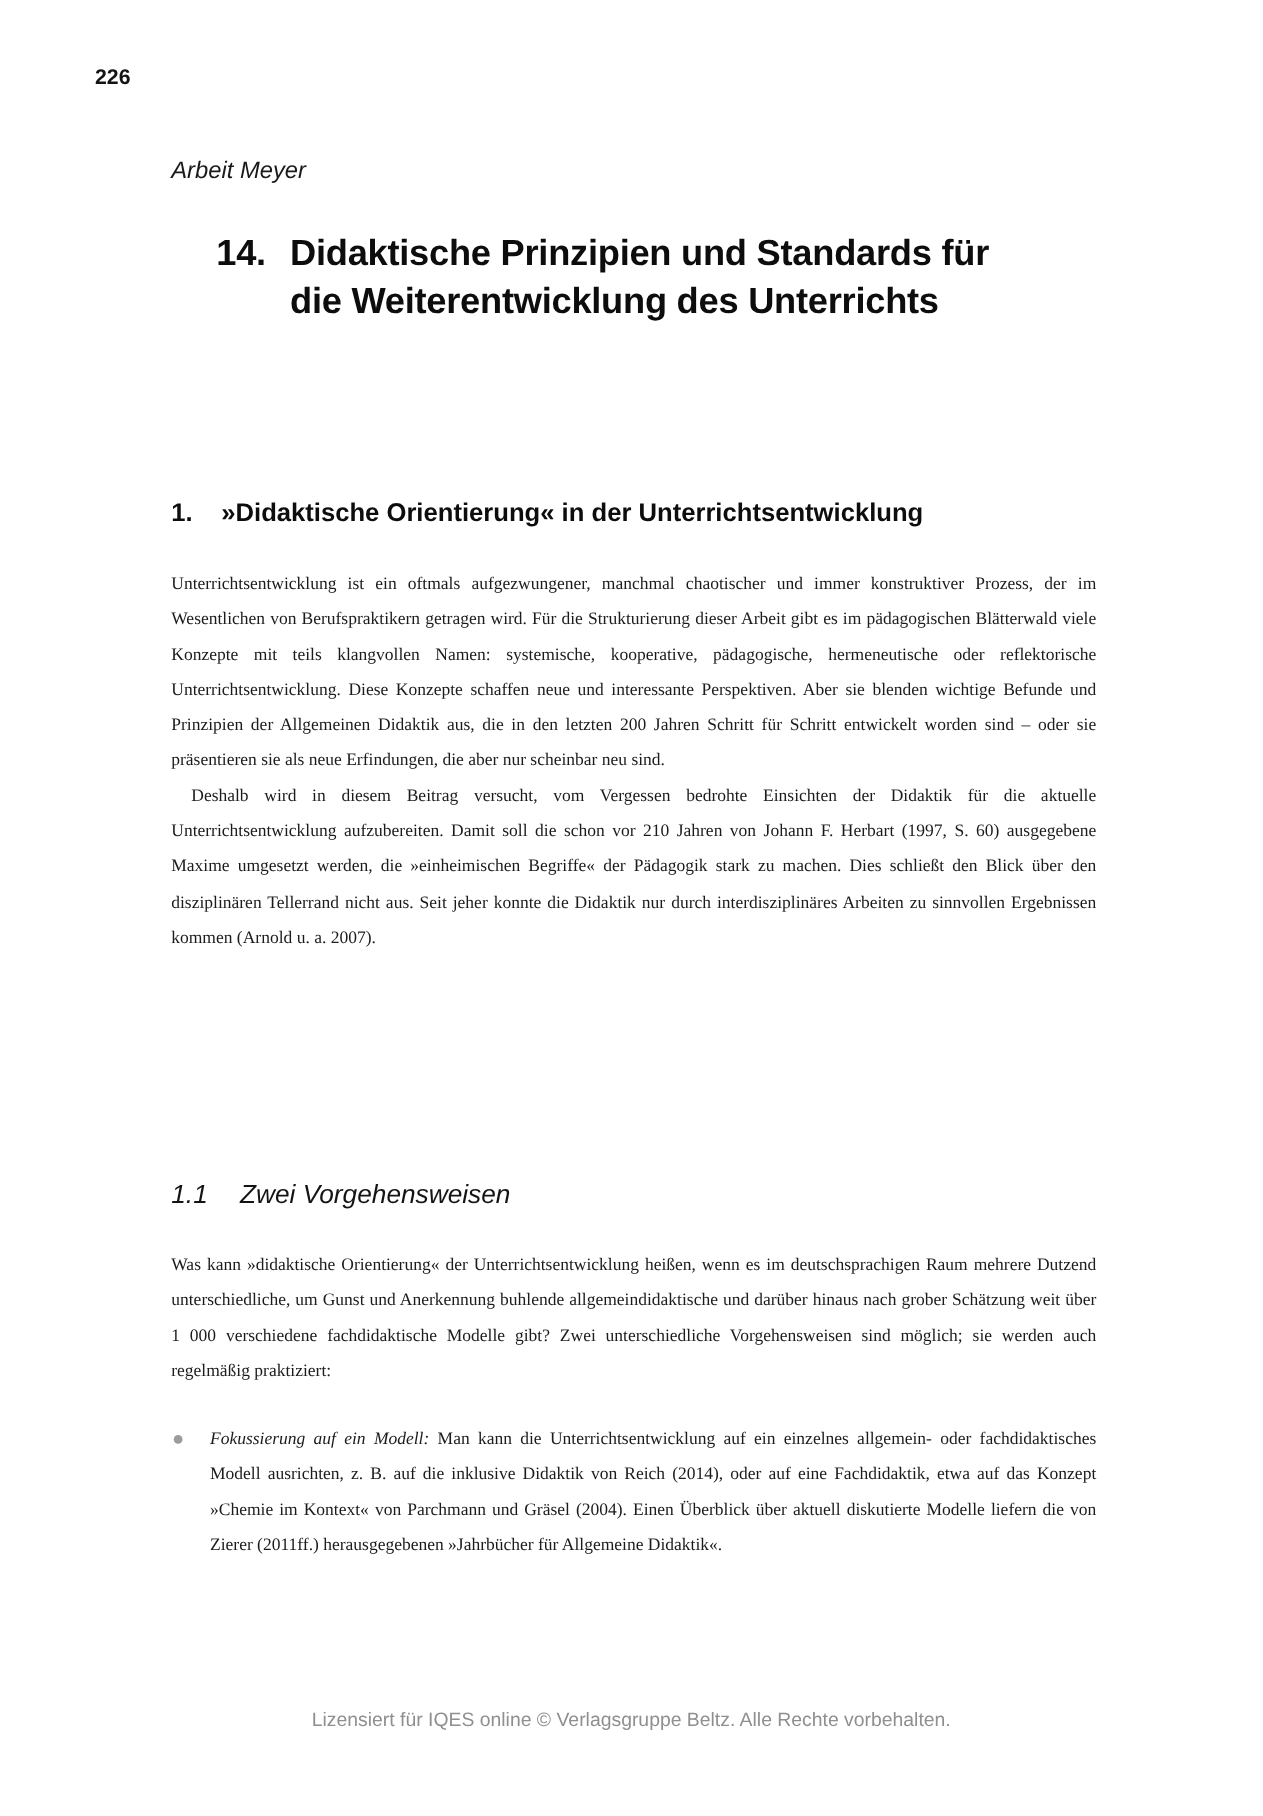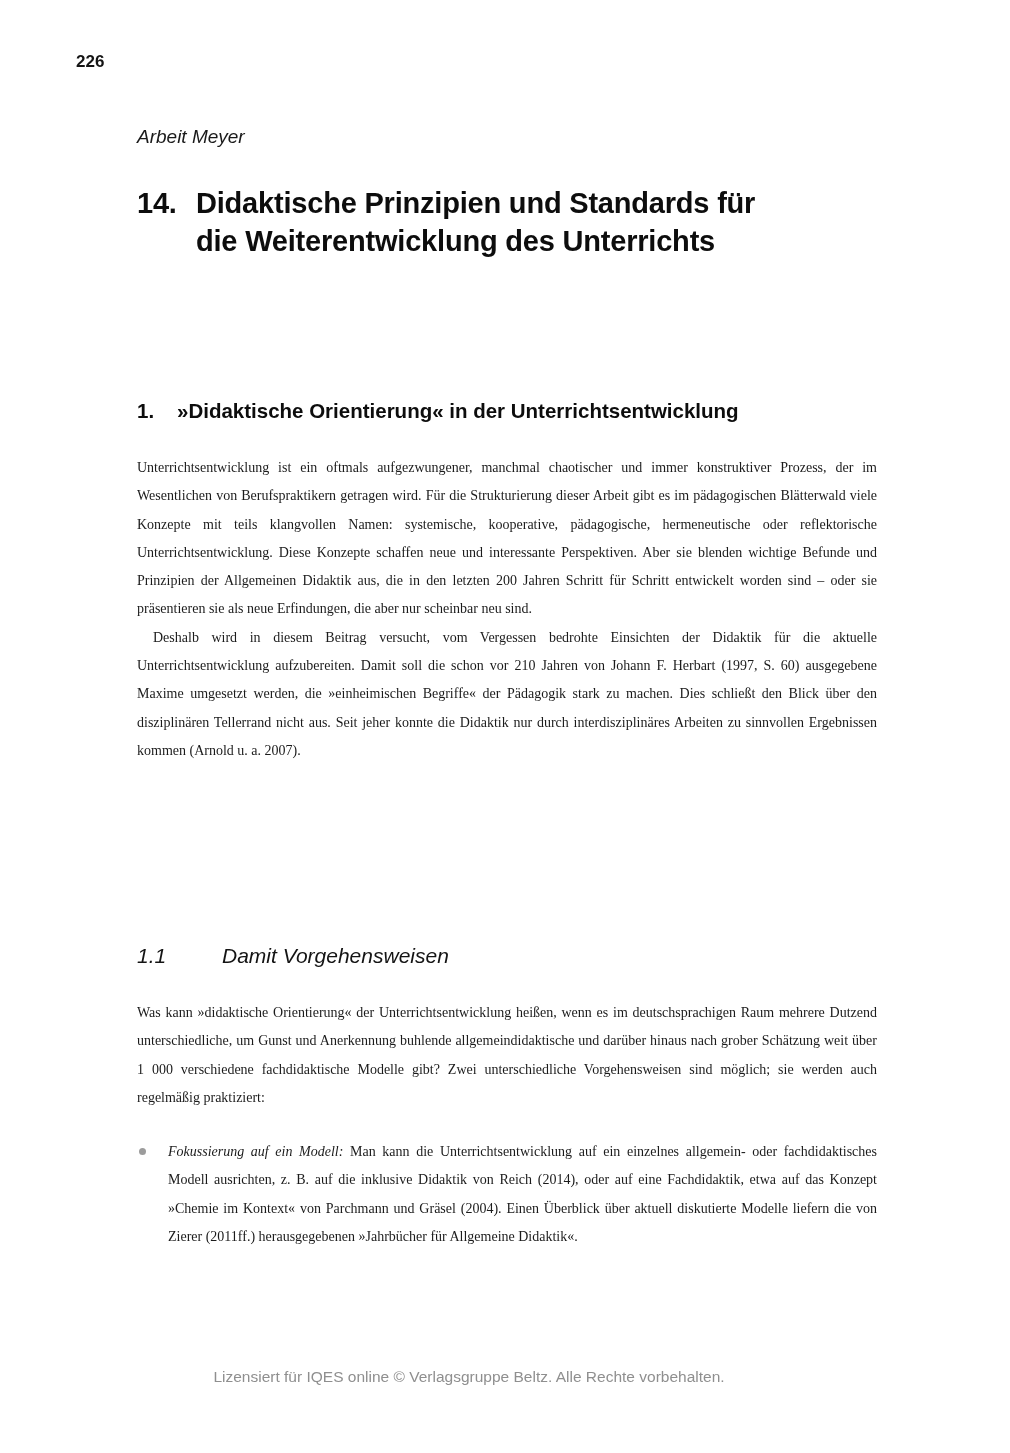--- a/index.html
+++ b/index.html
@@ -27,39 +27,38 @@
   }
   .chapter-title {
     position: absolute;
     left: 137px; top: 184px;
     margin: 0;
     display: flex;
     font: bold 29px/38px "Liberation Sans", "DejaVu Sans", sans-serif;
     color: #0d0d0d;
     letter-spacing: -0.2px;
   }
-  .chapter-num { flex: none; width: 59px; }
+  .chapter-num { flex: none; width: 59px; margin-left: 36px; }
   .section-heading {
     position: absolute;
     left: 137px; top: 398px;
     margin: 0;
     display: flex;
     font: bold 20.5px/26px "Liberation Sans", "DejaVu Sans", sans-serif;
     color: #0d0d0d;
   }
   .h2-num { flex: none; width: 40px; }
   .subsection-heading {
     position: absolute;
     left: 137px; top: 943px;
     margin: 0;
     display: flex;
     font: italic 21px/26px "Liberation Sans", "DejaVu Sans", sans-serif;
     font-weight: normal;
     color: #141414;
-    gap: 30px;
   }
   .h3-num { flex: none; width: 55px; }
   .body-block {
     position: absolute;
     left: 137px;
     width: 740px;
   }
   .block-1 { top: 454px; }
   .block-2 { top: 999px; }
   .body-text {
@@ -88,20 +87,21 @@
   }
   .bullet-text { margin-left: 22px; width: 709px; }
   .bullet-text em { }
   .footer {
     position: absolute;
     left: 0; top: 1367px;
     width: 938px;
     text-align: center;
     font: 15.5px/1.3 "Liberation Sans", "DejaVu Sans", sans-serif;
     color: #8f8f8f;
+    padding-left: 36px;
   }
 </style>
 </head>
 <body>
 
 <div class="page">
 
   <div class="page-number">226</div>
 
   <div class="author">Arbeit Meyer</div>
@@ -119,21 +119,21 @@
     <span class="h2-text">»Didaktische Orientierung« in der Unterrichtsentwicklung</span>
   </h2>
 
   <div class="body-block block-1">
     <p class="body-text">Unterrichtsentwicklung ist ein oftmals aufgezwungener, manchmal chaotischer und immer konstruktiver Prozess, der im Wesentlichen von Berufspraktikern getragen wird. Für die Strukturierung dieser Arbeit gibt es im pädagogischen Blätterwald viele Konzepte mit teils klangvollen Namen: systemische, kooperative, pädagogische, hermeneutische oder reflektorische Unterrichtsentwicklung. Diese Konzepte schaffen neue und interessante Perspektiven. Aber sie blenden wichtige Befunde und Prinzipien der Allgemeinen Didaktik aus, die in den letzten 200 Jahren Schritt für Schritt entwickelt worden sind – oder sie präsentieren sie als neue Erfindungen, die aber nur scheinbar neu sind.</p>
     <p class="body-text indent">Deshalb wird in diesem Beitrag versucht, vom Vergessen bedrohte Einsichten der Didaktik für die aktuelle Unterrichtsentwicklung aufzubereiten. Damit soll die schon vor 210 Jahren von Johann F. Herbart (1997, S.&nbsp;60) ausgegebene Maxime umgesetzt werden, die »einheimischen Begriffe« der Pädagogik stark zu machen. Dies schließt den Blick über den disziplinären Tellerrand nicht aus. Seit jeher konnte die Didaktik nur durch interdisziplinäres Arbeiten zu sinnvollen Ergebnissen kommen (Arnold u.&nbsp;a. 2007).</p>
   </div>
 
   <h3 class="subsection-heading">
     <span class="h3-num">1.1</span>
-    <span class="h3-text">Damit Vorgehensweisen</span>
+    <span class="h3-text">Zwei Vorgehensweisen</span>
   </h3>
 
   <div class="body-block block-2">
     <p class="body-text">Was kann »didaktische Orientierung« der Unterrichtsentwicklung heißen, wenn es im deutschsprachigen Raum mehrere Dutzend unterschiedliche, um Gunst und Anerkennung buhlende allgemeindidaktische und darüber hinaus nach grober Schätzung weit über 1&nbsp;000 verschiedene fachdidaktische Modelle gibt? Zwei unterschiedliche Vorgehensweisen sind möglich; sie werden auch regelmäßig praktiziert:</p>
   </div>
 
   <div class="bullet-item">
     <span class="bullet-dot"></span>
     <p class="body-text bullet-text">
       <em>Fokussierung auf ein Modell:</em><span> Man kann die Unterrichtsentwicklung auf ein einzelnes allgemein- oder fachdidaktisches Modell ausrichten, z.&nbsp;B. auf die inklusive Didaktik von Reich (2014), oder auf eine Fachdidaktik, etwa auf das Konzept »Chemie im Kontext« von Parchmann und Gräsel (2004). Einen Überblick über aktuell diskutierte Modelle liefern die von Zierer (2011ff.) herausgegebenen »Jahrbücher für Allgemeine Didaktik«.</span>

